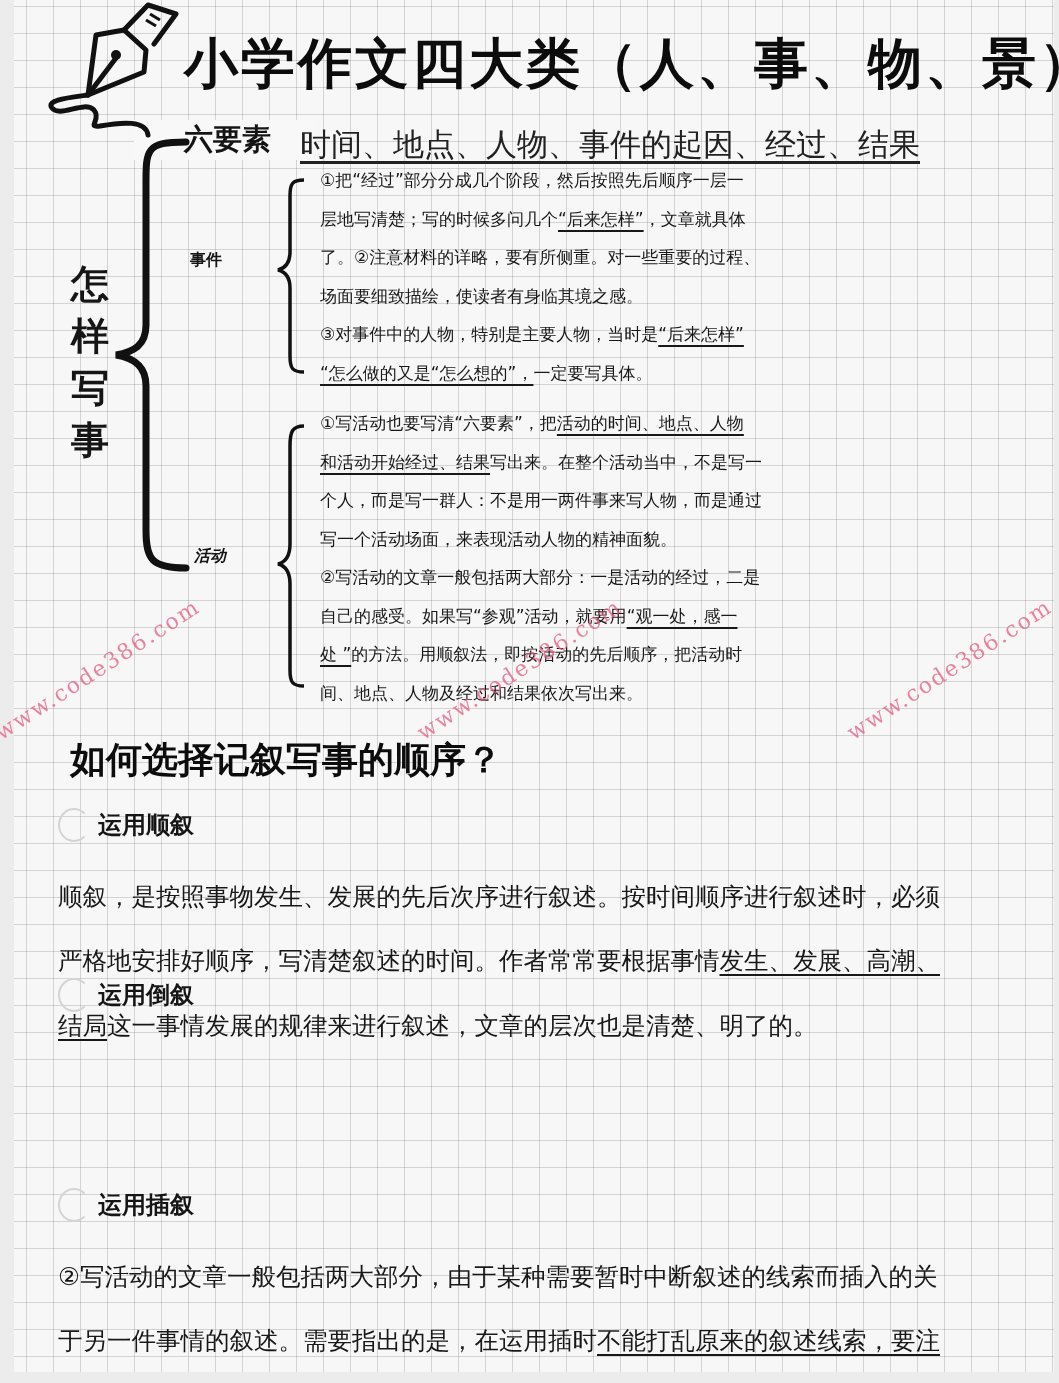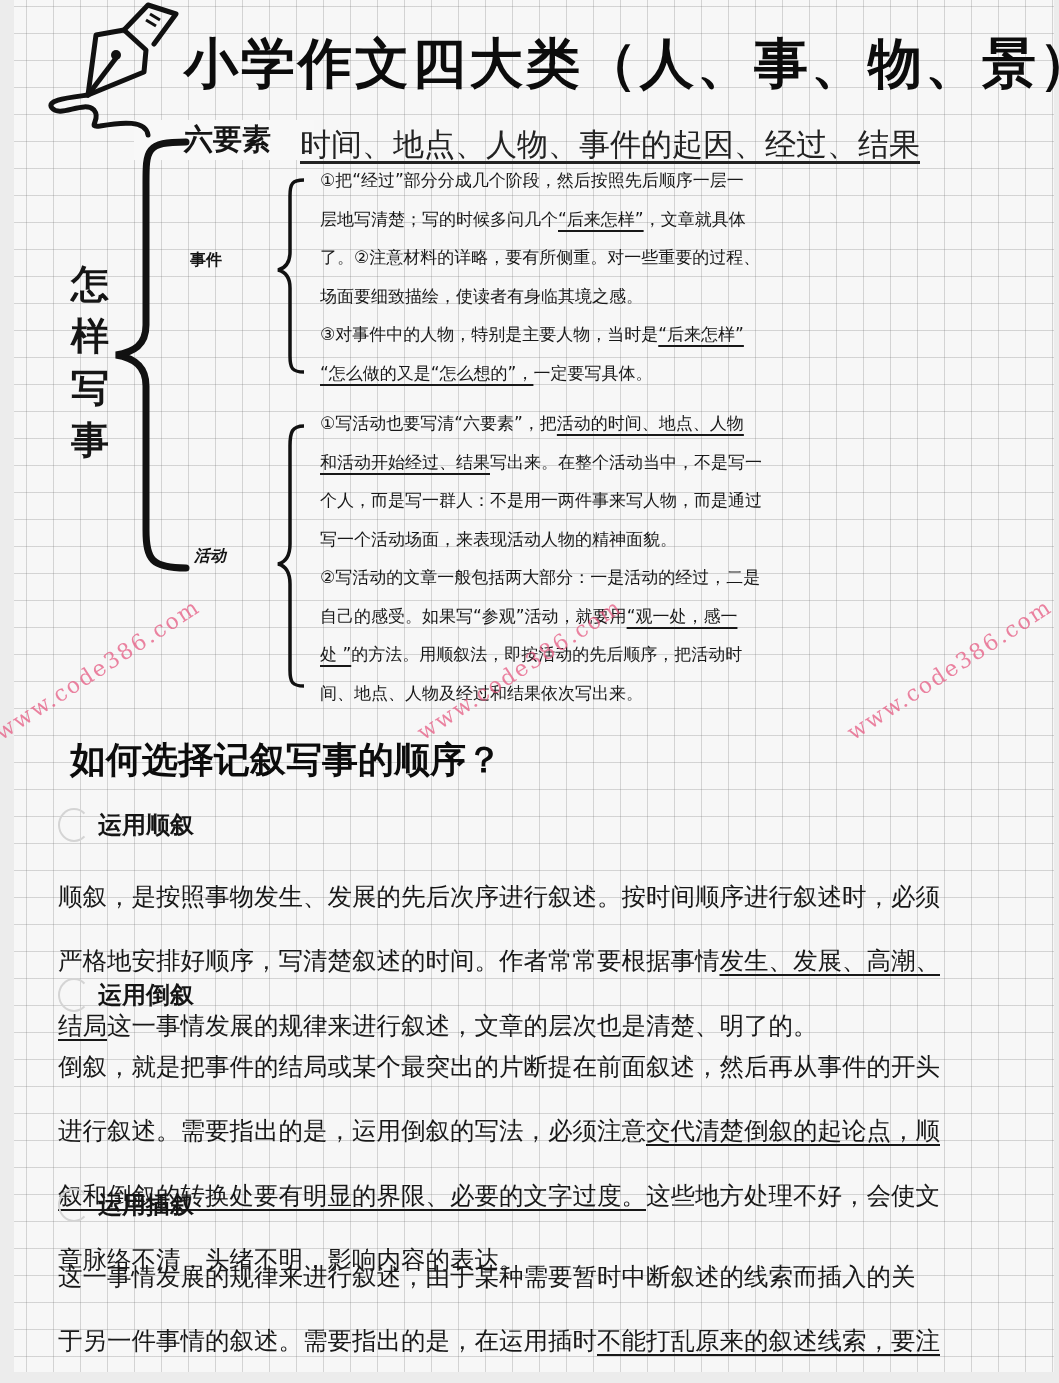--- a/index.html
+++ b/index.html
@@ -144,33 +144,27 @@
   <div class="body-para" style="top:852px;" id="sec0">
       <p><span>顺叙，是按照事物发生、发展的先后次序进行叙述。按时间顺序进行叙述时，必须</span></p>
       <p><span>严格地安排好顺序，写清楚叙述的时间。作者常常要根据事情</span><span class="u">发生、发展、高潮、</span></p>
       <p><span class="u">结局</span><span>这一事情发展的规律来进行叙述，文章的层次也是清楚、明了的。</span></p>
     </div>
 
   <div class="sub" style="top:978px;">
     <span class="circ"></span>
     <span class="lbl">运用倒叙</span>
   </div>
-  <div class="body-para" style="top:1022px;" id="sec1">
-      <p><span>倒叙，就是把事件的结局或某个最突出的片断提在前面叙述，然后再从事件的开头</span></p>
-      <p><span>进行叙述。需要指出的是，运用倒叙的写法，必须注意</span><span class="u">交代清楚倒叙的起论点，顺</span></p>
-      <p><span class="u">叙和倒叙的转换处要有明显的界限、必要的文字过度。</span><span>这些地方处理不好，会使文</span></p>
-      <p><span>章脉络不清，头绪不明，影响内容的表达。</span></p>
-    </div>
 
   <div class="sub" style="top:1188px;">
     <span class="circ"></span>
     <span class="lbl">运用插叙</span>
   </div>
   <div class="body-para" style="top:1232px;" id="sec2">
-      <p><span>这一事情发展的规律来进行叙述，由于某种需要暂时中断叙述的线索而插入的关</span></p>
+      <p><span>②写活动的文章一般包括两大部分，由于某种需要暂时中断叙述的线索而插入的关</span></p>
       <p><span>于另一件事情的叙述。需要指出的是，在运用插时</span><span class="u">不能打乱原来的叙述线索，要注</span></p>
     </div>
 
 </div>
 
 <div class="wm" style="left:4px;top:720px;">www.code386.com</div>
 <div class="wm" style="left:426px;top:720px;">www.code386.com</div>
 <div class="wm" style="left:856px;top:720px;">www.code386.com</div>
 
 </body></html>

